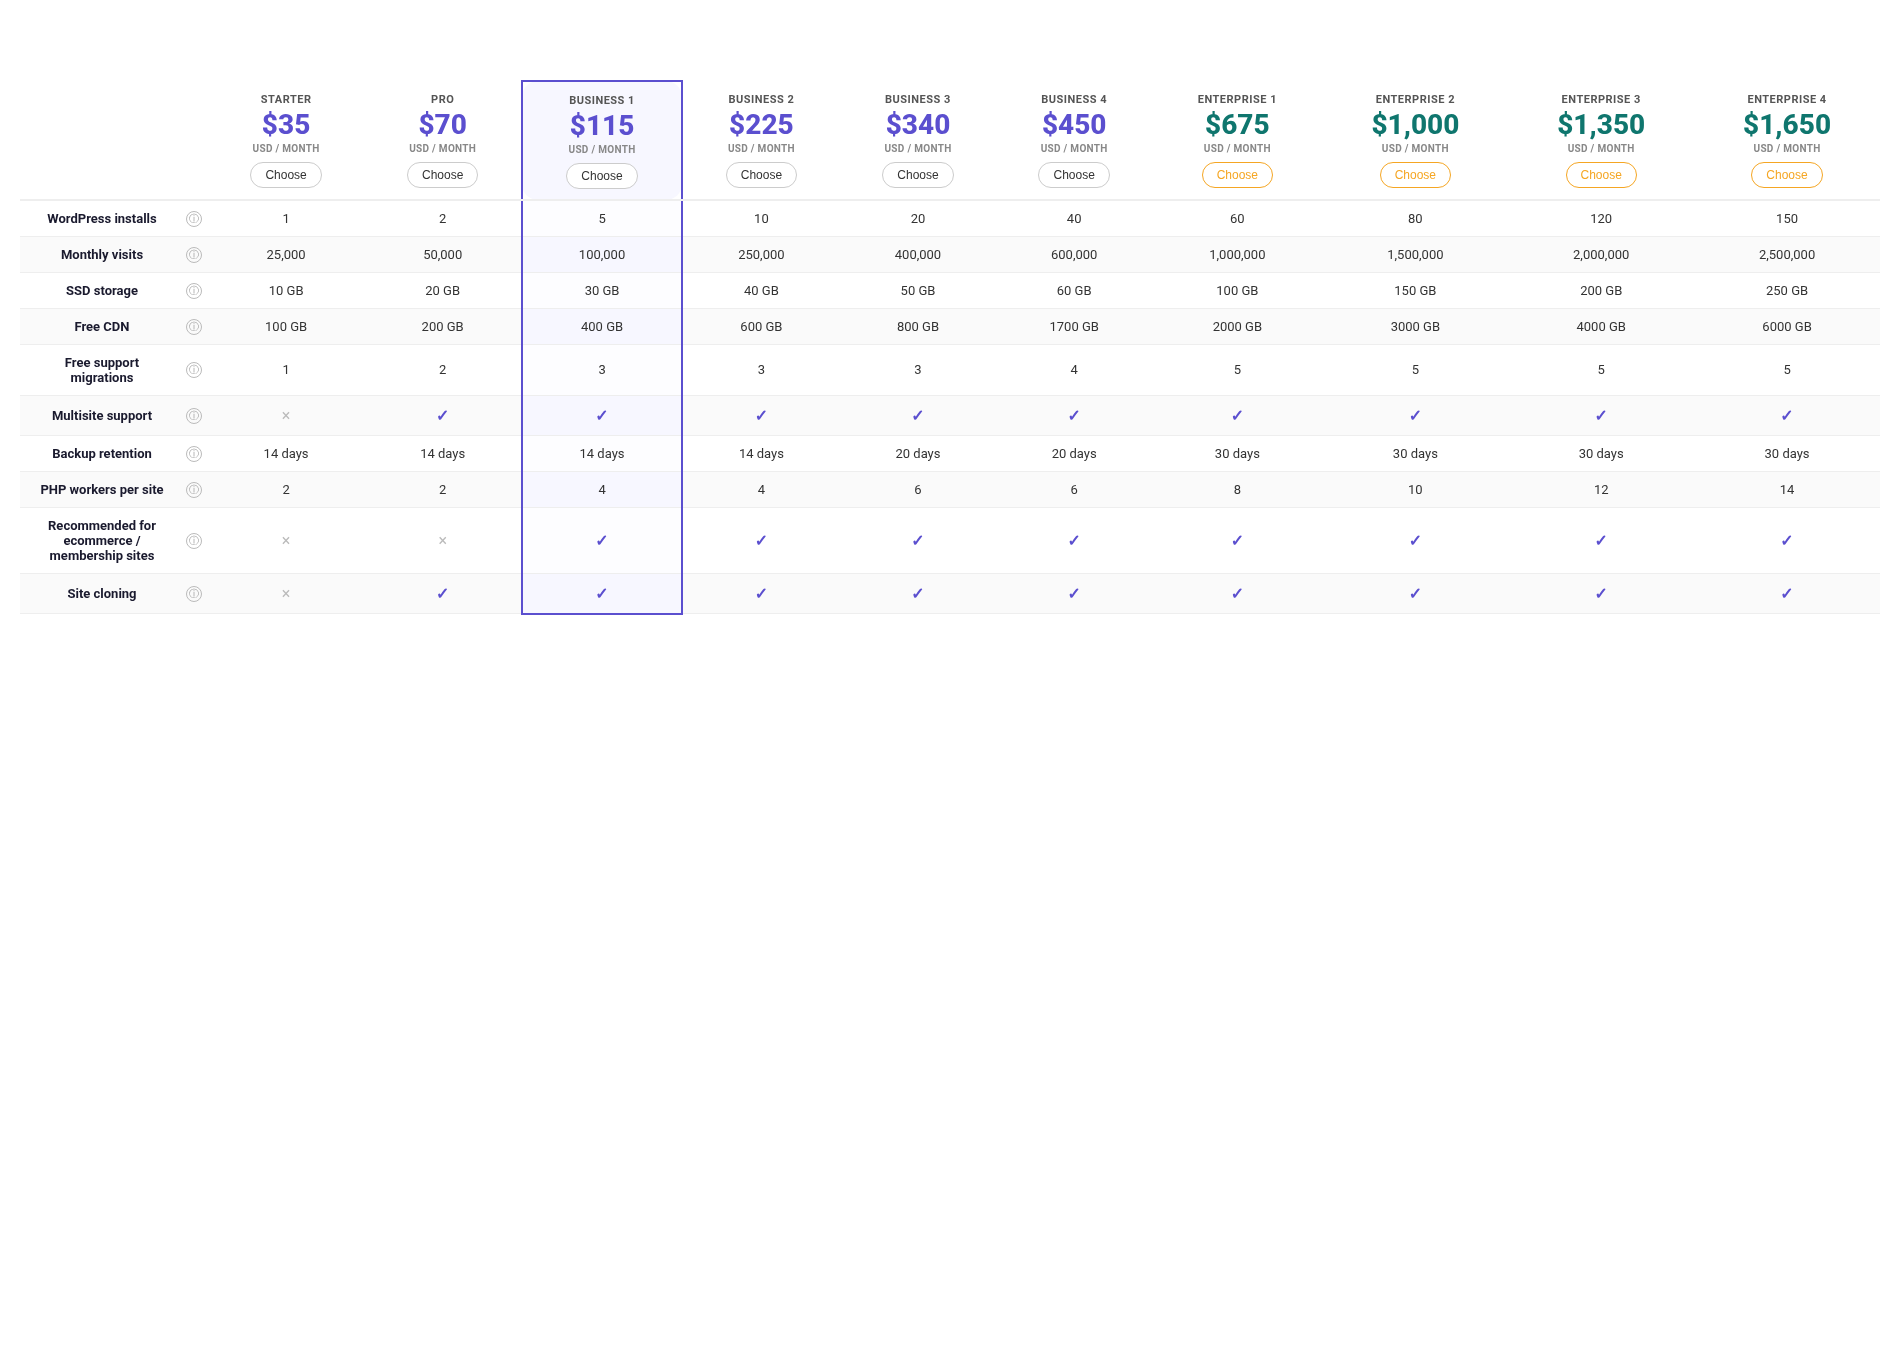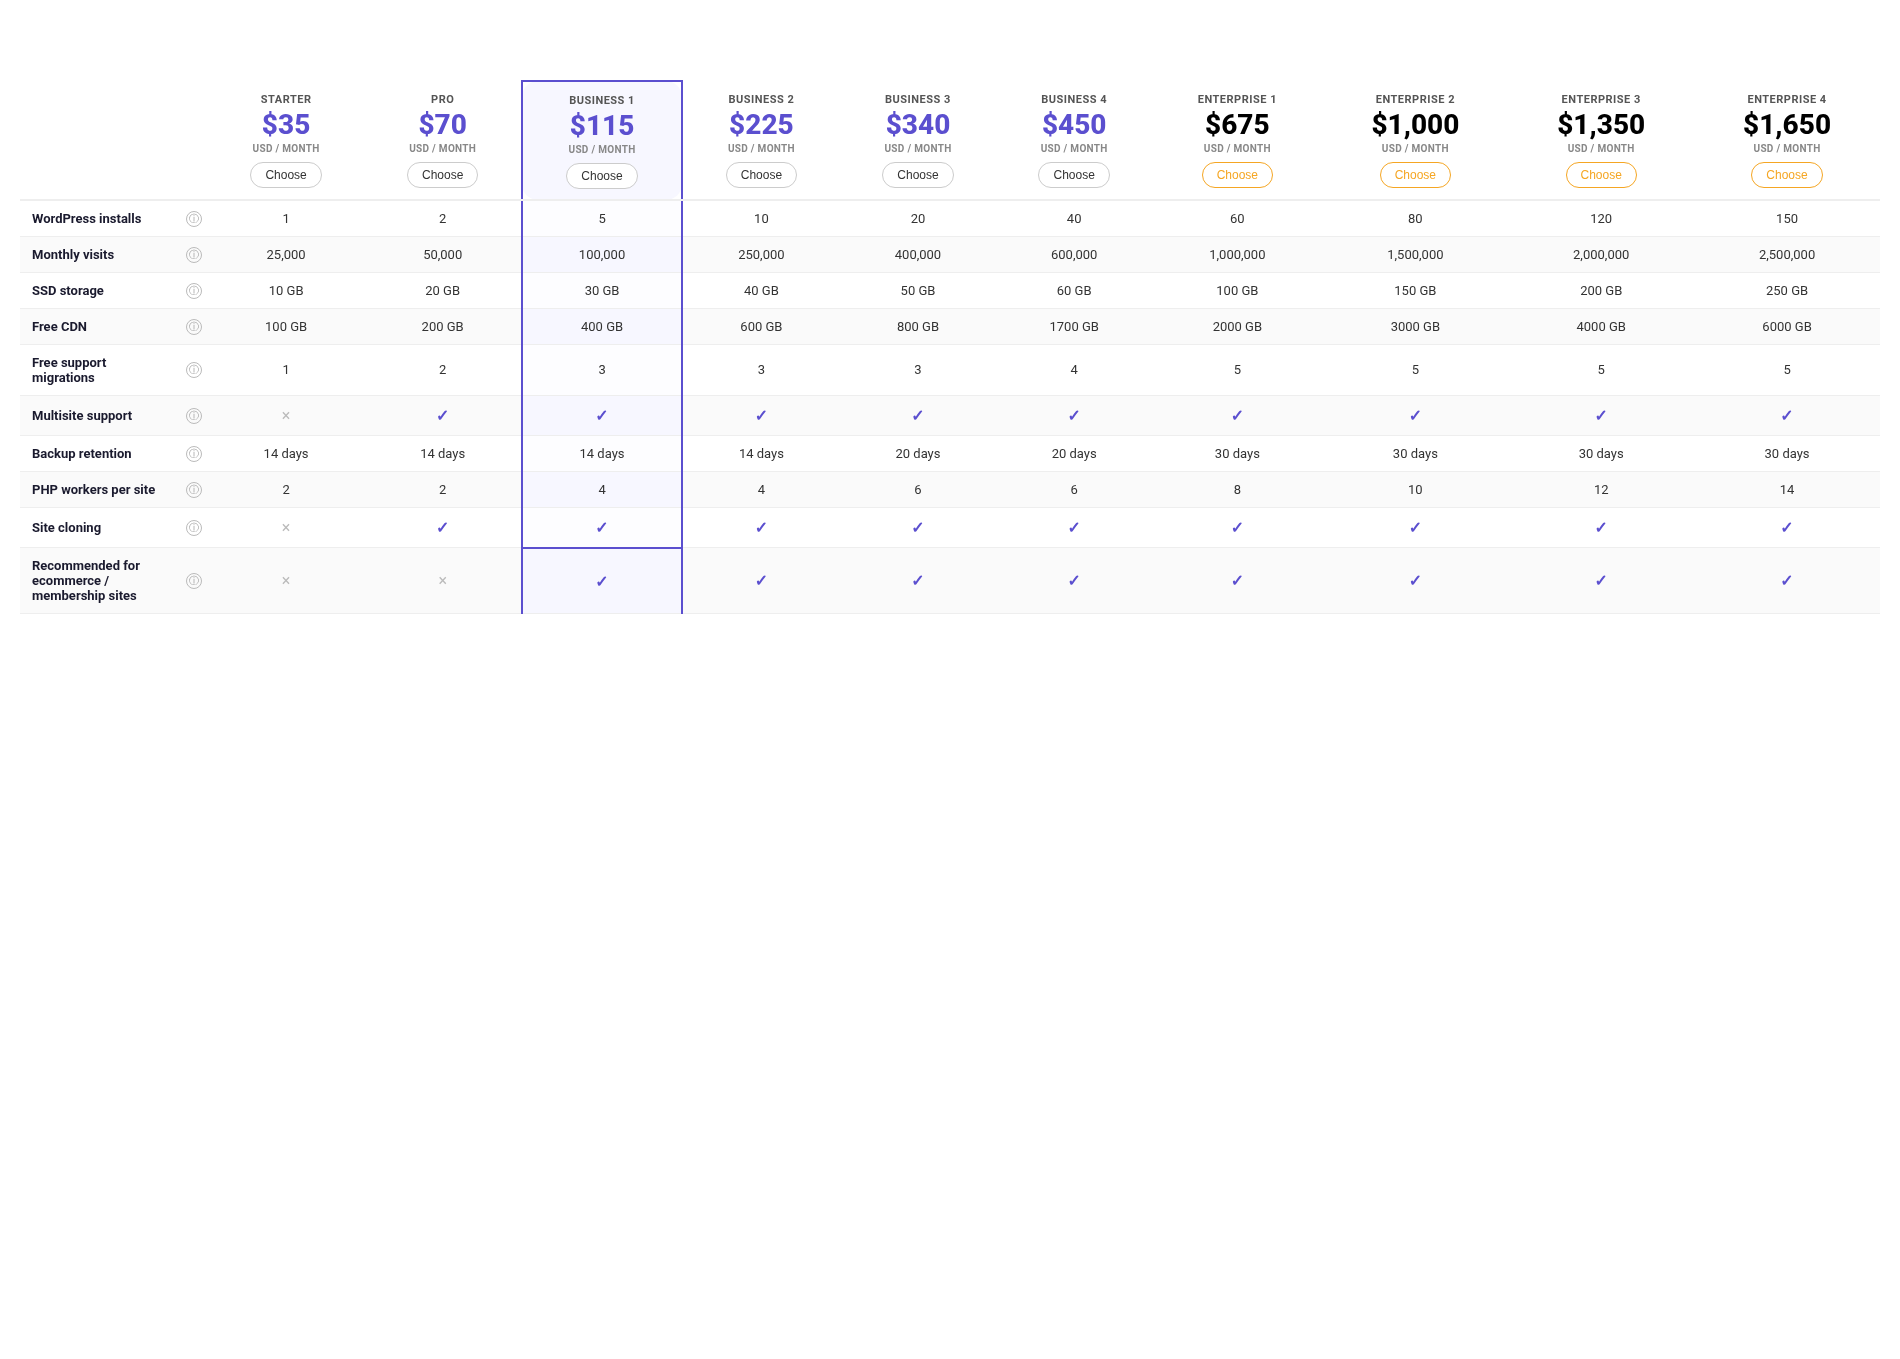--- a/index.html
+++ b/index.html
@@ -32,21 +32,21 @@
       width: 100%;
       min-width: 1200px;
       font-size: 13px;
     }
     th, td {
       padding: 10px 8px;
       text-align: center;
       border-bottom: 1px solid #eee;
     }
     th:first-child, td:first-child {
-      text-align: left;
+      text-align: center;
       width: 160px;
       padding-left: 12px;
     }
     th:nth-child(2), td:nth-child(2) {
       width: 28px;
       padding: 0 4px;
     }
     .plan-header {
       vertical-align: top;
       padding-top: 12px;
@@ -59,21 +59,21 @@
       text-transform: uppercase;
       margin-bottom: 4px;
     }
     .plan-price {
       font-size: 28px;
       font-weight: 800;
       line-height: 1.1;
       margin-bottom: 2px;
     }
     .price-purple { color: #5b4fcf; }
-    .price-orange { color: #000000; }
+    .price-orange { color: #0f766e; }
     .plan-period {
       font-size: 10px;
       color: #888;
       text-transform: uppercase;
       letter-spacing: 0.3px;
       margin-bottom: 8px;
     }
     .choose-btn {
       display: inline-block;
       padding: 5px 14px;
@@ -319,42 +319,42 @@
           <td class="col-highlight">4</td>
           <td class="">4</td>
           <td class="">6</td>
           <td class="">6</td>
           <td class="">8</td>
           <td class="">10</td>
           <td class="">12</td>
           <td class="">14</td>
         </tr>
         <tr>
-          <td><span class="row-label">Site cloning</span></td>
-          <td><span class="info-icon">ⓘ</span></td>
-          <td class=""><span class="cross-mark">×</span></td>
-          <td class=""><span class="check-mark">✓</span></td>
-          <td class="col-highlight col-highlight-bottom"><span class="check-mark">✓</span></td>
-          <td class=""><span class="check-mark">✓</span></td>
-          <td class=""><span class="check-mark">✓</span></td>
-          <td class=""><span class="check-mark">✓</span></td>
-          <td class=""><span class="check-mark">✓</span></td>
-          <td class=""><span class="check-mark">✓</span></td>
-          <td class=""><span class="check-mark">✓</span></td>
-          <td class=""><span class="check-mark">✓</span></td>
-        </tr>
-        <tr>
           <td><span class="row-label">Recommended for ecommerce / membership sites</span></td>
           <td><span class="info-icon">ⓘ</span></td>
           <td class=""><span class="cross-mark">×</span></td>
           <td class=""><span class="cross-mark">×</span></td>
           <td class="col-highlight"><span class="check-mark">✓</span></td>
           <td class=""><span class="check-mark">✓</span></td>
           <td class=""><span class="check-mark">✓</span></td>
           <td class=""><span class="check-mark">✓</span></td>
           <td class=""><span class="check-mark">✓</span></td>
           <td class=""><span class="check-mark">✓</span></td>
           <td class=""><span class="check-mark">✓</span></td>
           <td class=""><span class="check-mark">✓</span></td>
         </tr>
+        <tr>
+          <td><span class="row-label">Site cloning</span></td>
+          <td><span class="info-icon">ⓘ</span></td>
+          <td class=""><span class="cross-mark">×</span></td>
+          <td class=""><span class="check-mark">✓</span></td>
+          <td class="col-highlight col-highlight-bottom"><span class="check-mark">✓</span></td>
+          <td class=""><span class="check-mark">✓</span></td>
+          <td class=""><span class="check-mark">✓</span></td>
+          <td class=""><span class="check-mark">✓</span></td>
+          <td class=""><span class="check-mark">✓</span></td>
+          <td class=""><span class="check-mark">✓</span></td>
+          <td class=""><span class="check-mark">✓</span></td>
+          <td class=""><span class="check-mark">✓</span></td>
+        </tr>
       </tbody>
   </table>
 </div>
 
 </body></html>

